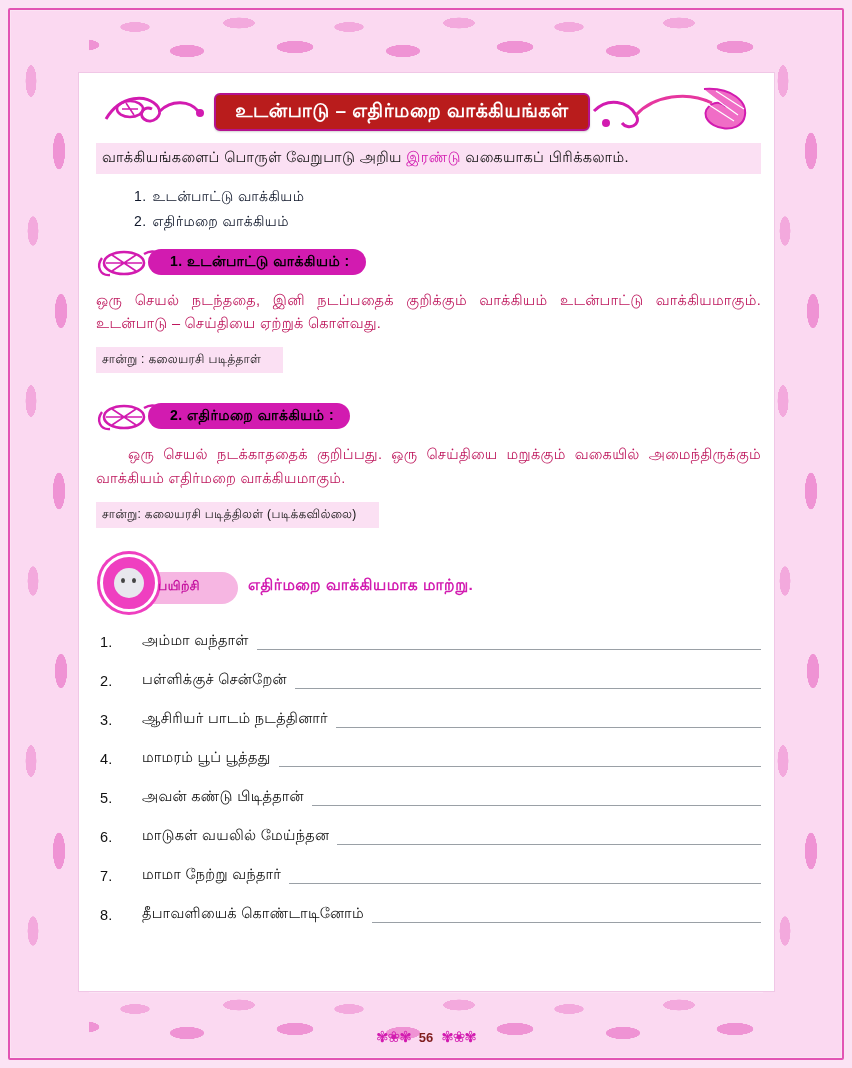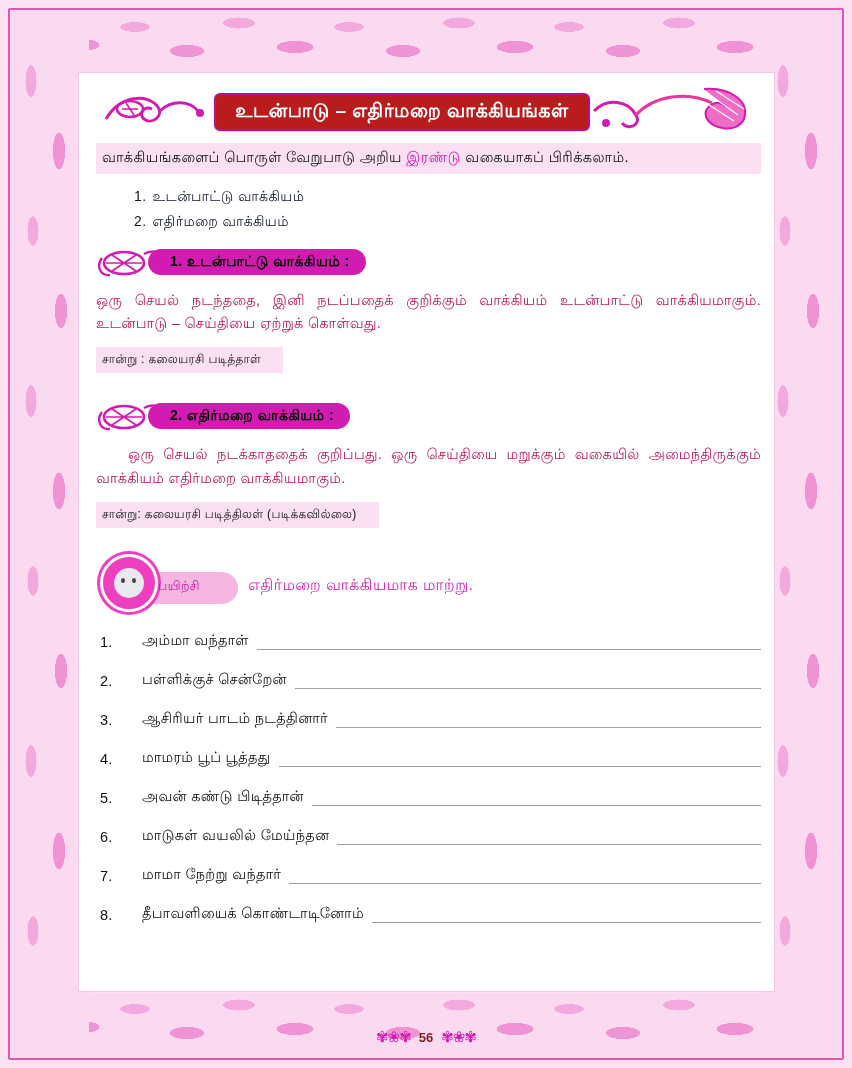--- a/index.html
+++ b/index.html
@@ -273,30 +273,30 @@
     border-radius: 50%;
     background: #444;
   }
   .badge-circle .face::before { left: 7px; }
   .badge-circle .face::after { left: 18px; }
   .badge-text {
     position: absolute;
     left: 62px;
     top: 25px;
     font-size: 12.5px;
-    font-weight: normal;
+    font-weight: bold;
     color: #c5129f;
     letter-spacing: 0.4px;
   }
   .practice-title {
     position: absolute;
     left: 152px;
     top: 22px;
     font-size: 15.5px;
-    font-weight: normal;
+    font-weight: bold;
     color: #d21bb0;
     letter-spacing: 0.5px;
   }
 
   
   .exercises {
     margin-top: 18px;
   }
   .ex-item {
     display: flex;

